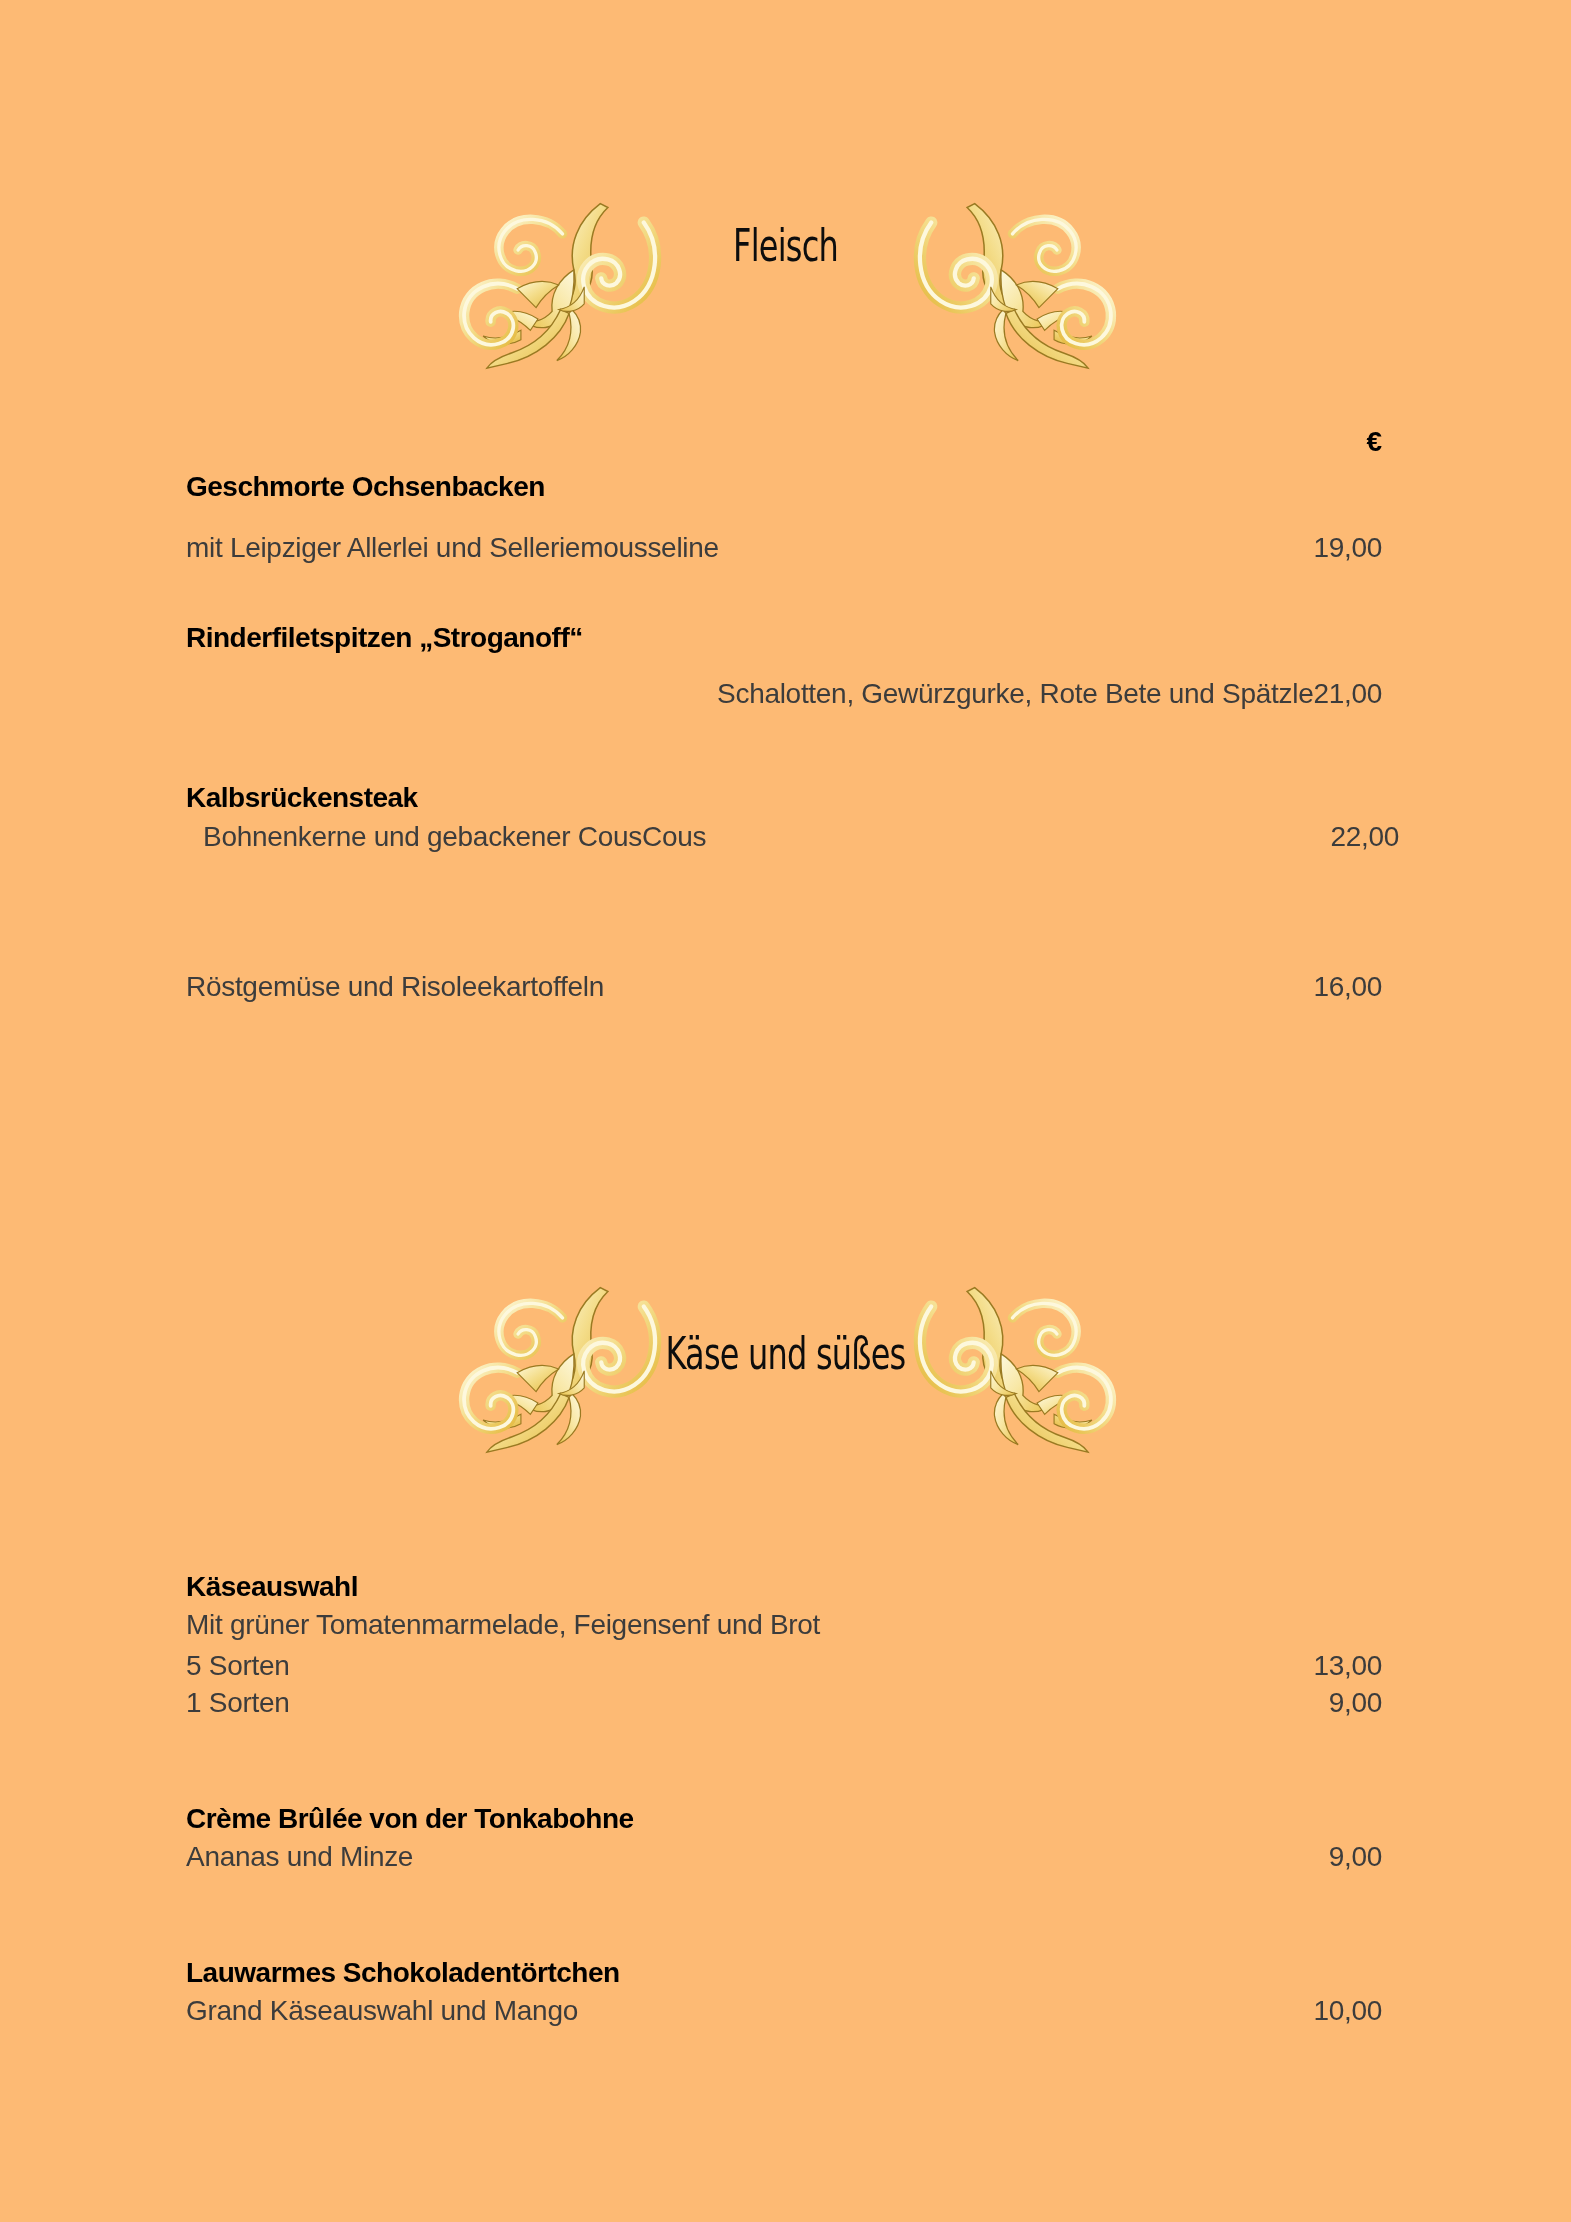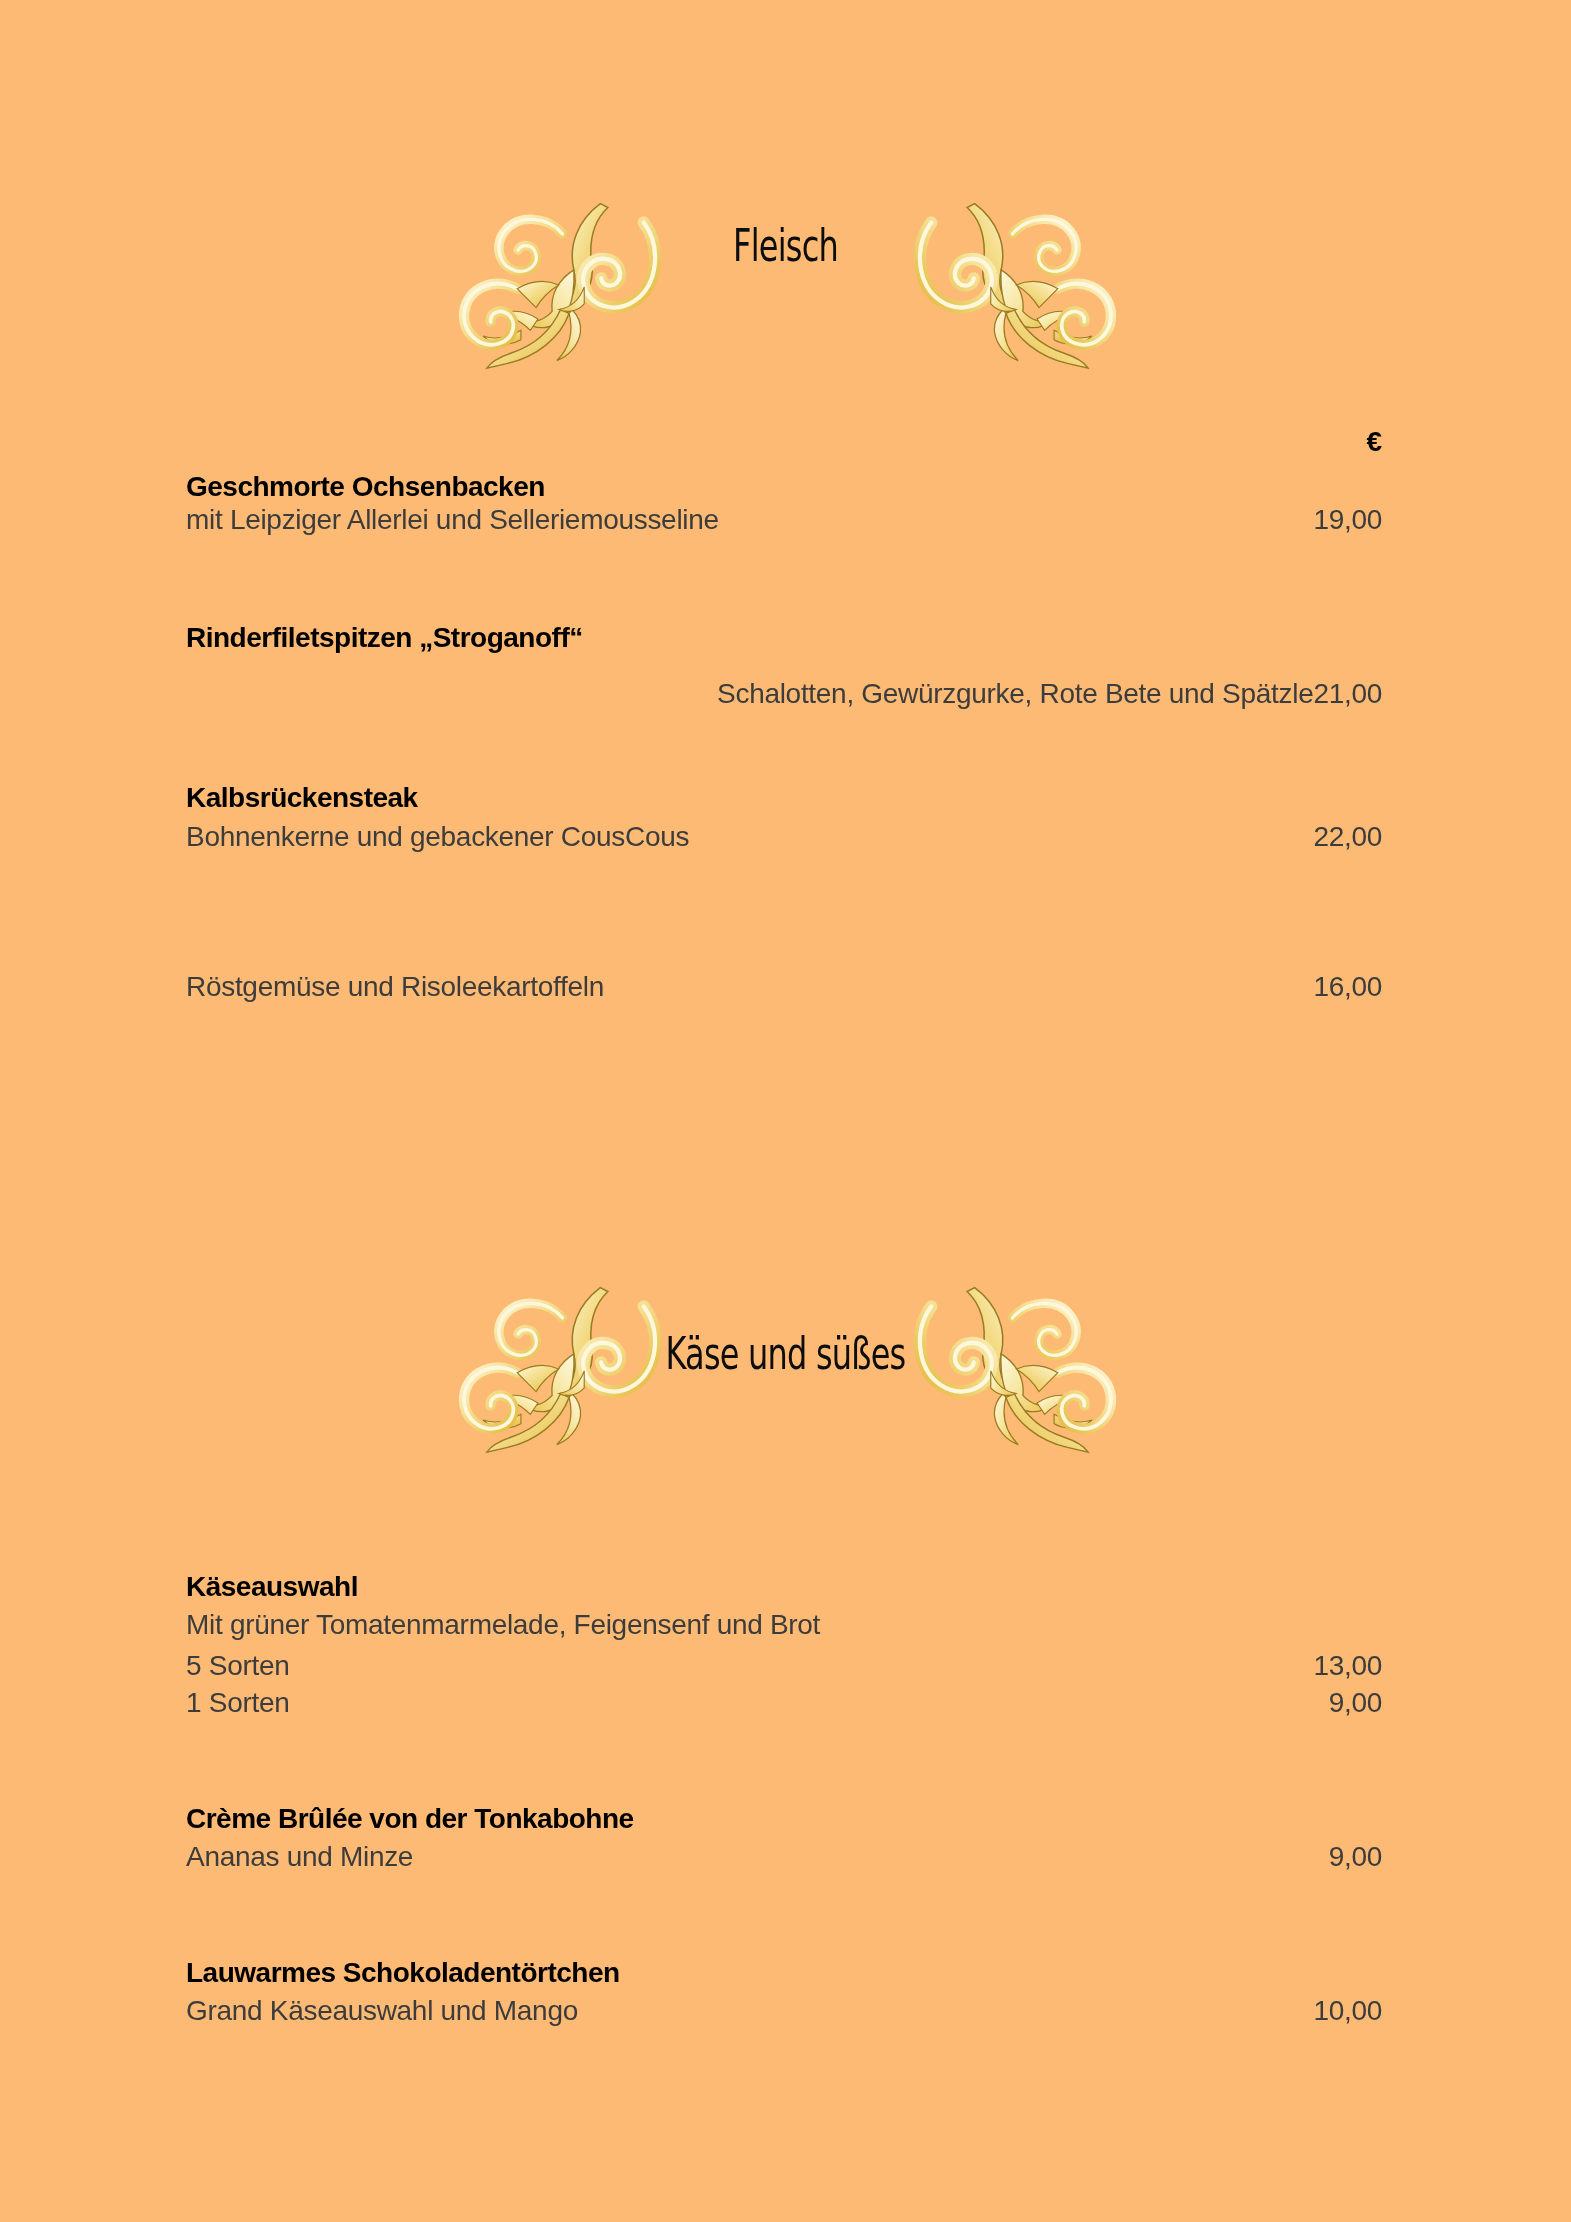--- a/index.html
+++ b/index.html
@@ -115,37 +115,37 @@
   <div class="section-title" style="top:222px;">Fleisch</div>
 
   <div class="row" style="top:426px;">
     <span></span>
     <span class="euro">€</span>
   </div>
 
   <div class="row" style="top:471px;">
     <span class="name">Geschmorte Ochsenbacken</span>
   </div>
-  <div class="row" style="top:504px;justify-content:space-between;">
+  <div class="row" style="top:532px;justify-content:space-between;">
     <span class="desc">mit Leipziger Allerlei und Selleriemousseline</span>
     <span class="price">19,00</span>
   </div>
 
   <div class="row" style="top:622px;">
     <span class="name">Rinderfiletspitzen „Stroganoff“</span>
   </div>
   <div class="row" style="top:678px;justify-content:flex-end;">
     <span class="desc">Schalotten, Gewürzgurke, Rote Bete und Spätzle</span>
     <span class="price">21,00</span>
   </div>
 
   <div class="row" style="top:782px;">
     <span class="name">Kalbsrückensteak</span>
   </div>
-  <div class="row" style="top:821px;">
+  <div class="row" style="top:821px;margin-left:17px;">
     <span class="desc">Bohnenkerne und gebackener CousCous</span>
     <span class="price">22,00</span>
   </div>
 
   <div class="row" style="top:971px;gap:39px;">
     <span class="desc">Röstgemüse und Risoleekartoffeln</span>
     <span class="price">16,00</span>
   </div>
 
   <svg class="ornament" viewBox="0 0 220 182" style="left:455px; top:1282px;">

